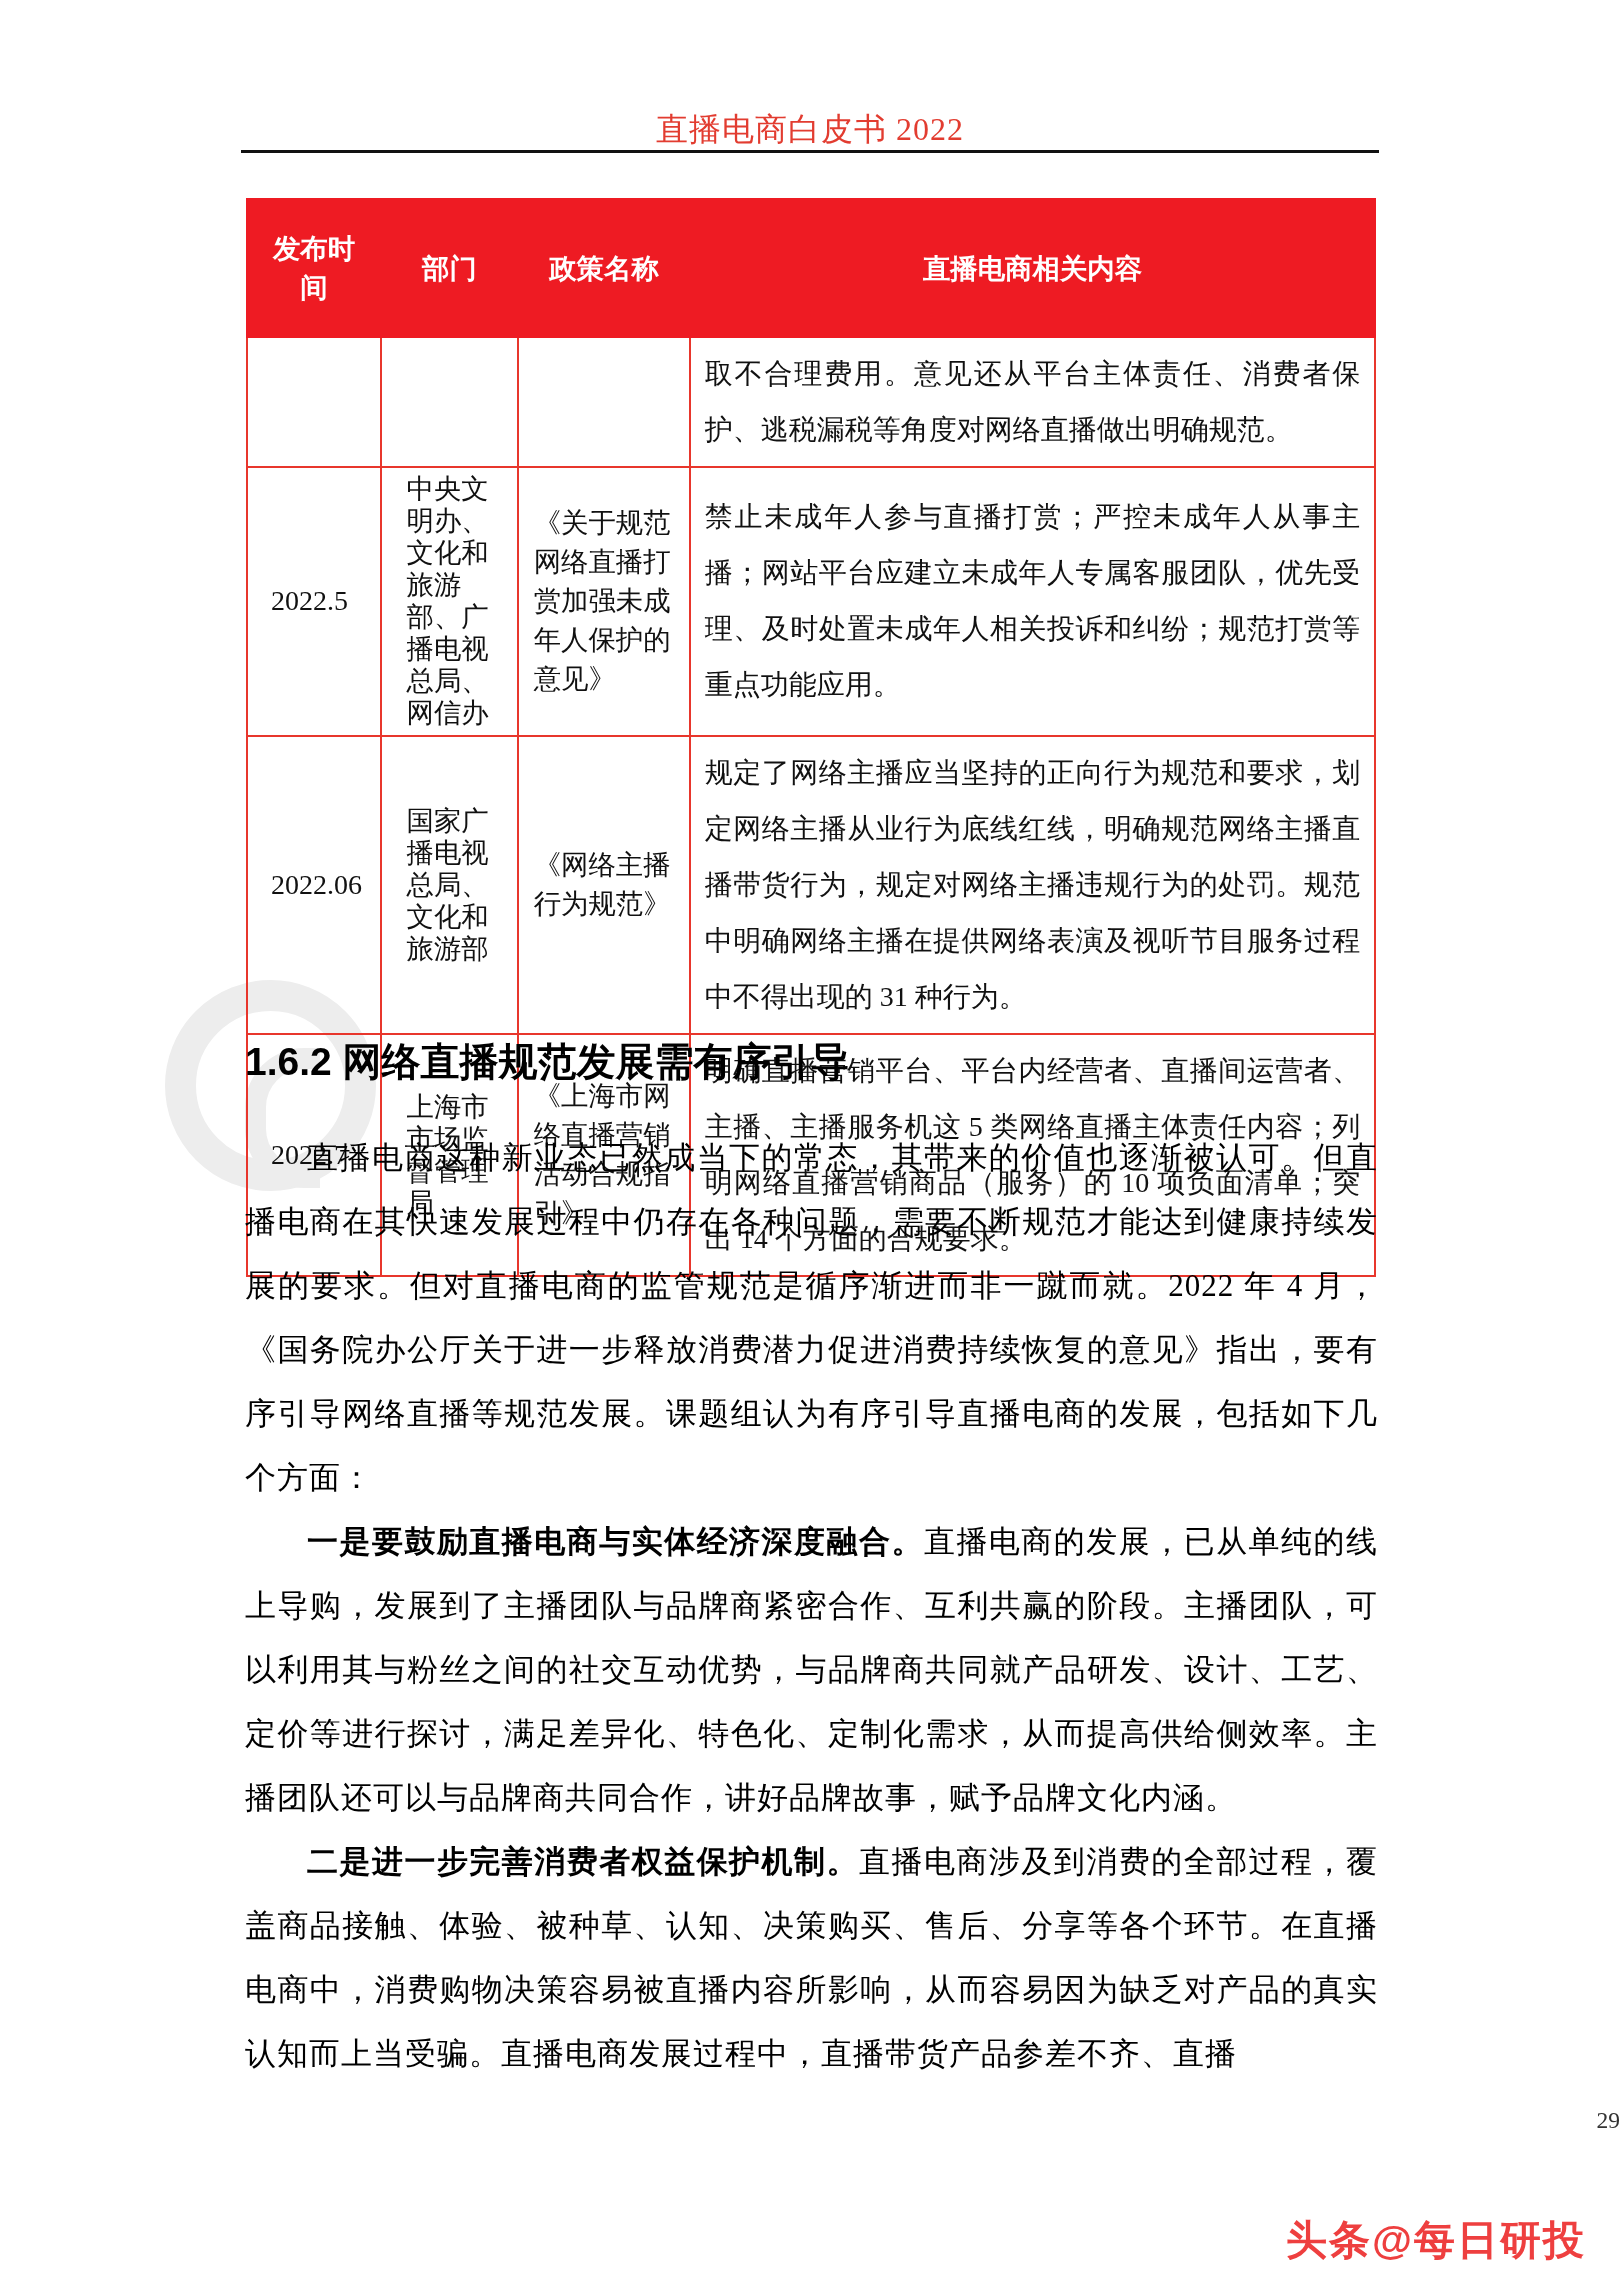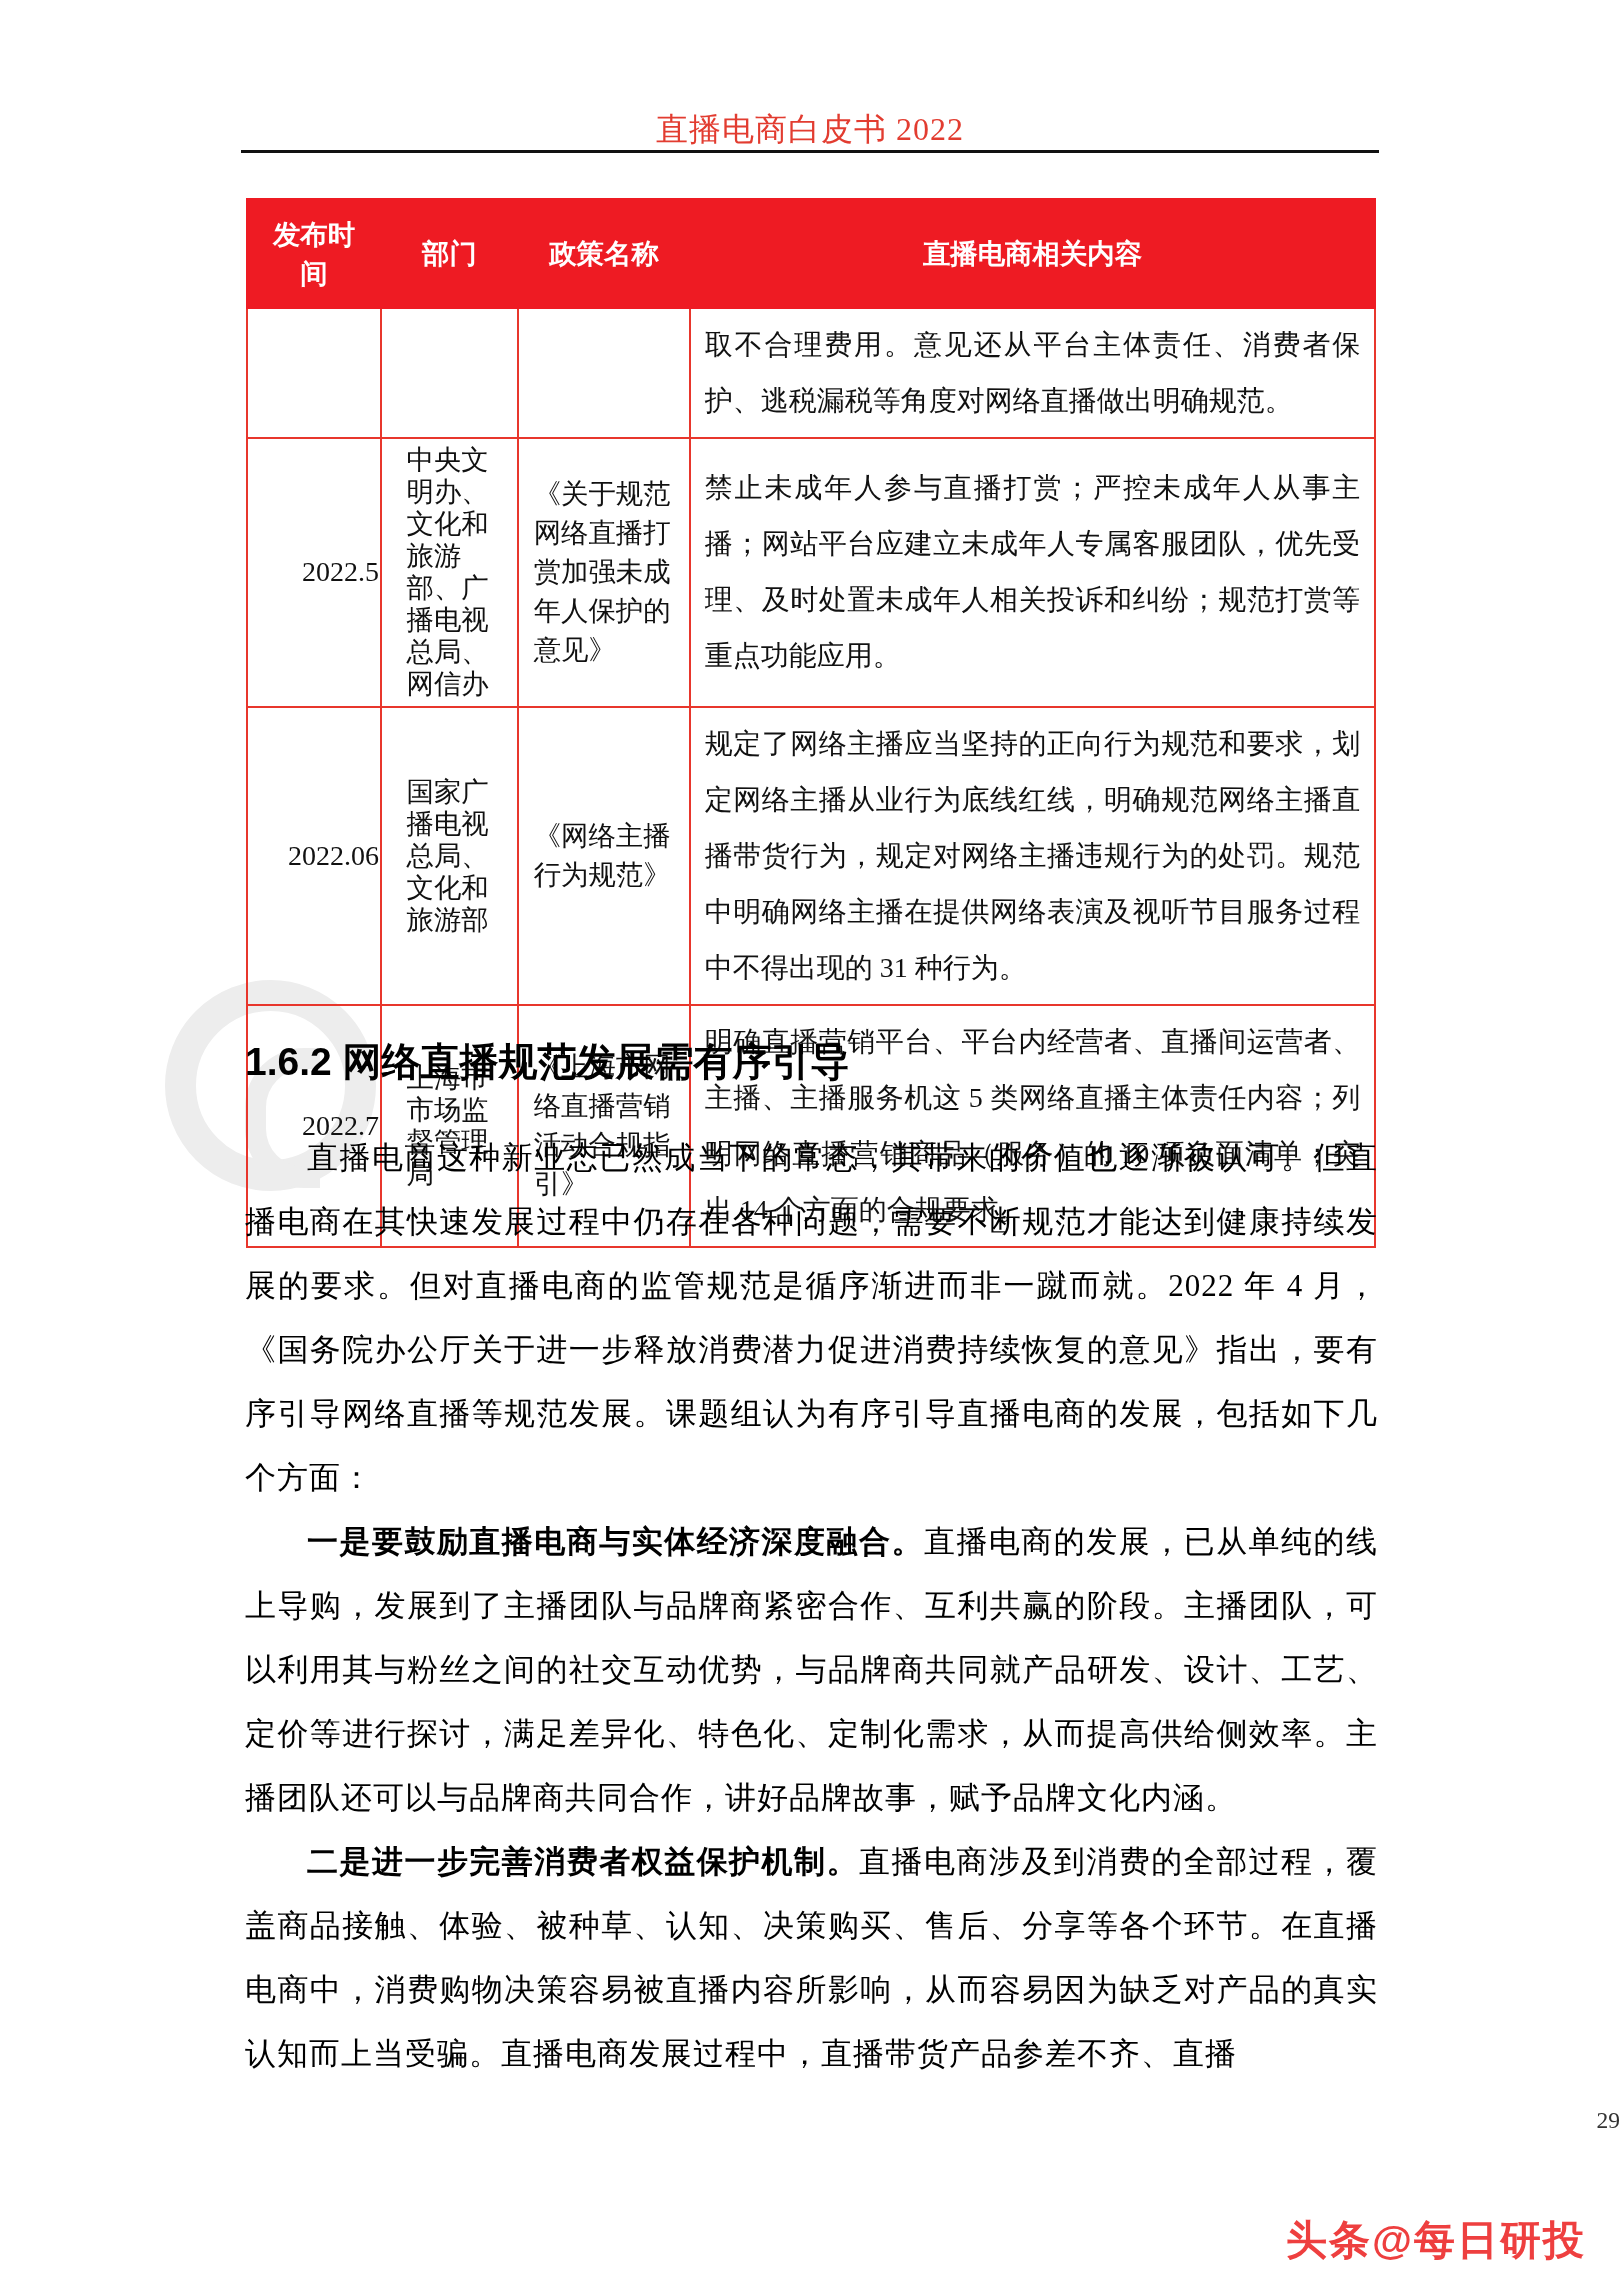--- a/index.html
+++ b/index.html
@@ -52,28 +52,28 @@
     vertical-align:middle;
     box-sizing:border-box;
     overflow:hidden;
   }
   .policy-table th{
     background:#ee1b23;color:#ffffff;
     font-family:"Liberation Sans","DejaVu Sans",sans-serif;
     font-weight:bold;font-size:27.4px;line-height:39px;
     padding:0 17.6px;border-color:#ee1b23;
   }
-  .policy-table thead tr{height:109px;}
+  .policy-table thead tr{height:138px;}
   .policy-table th + th{border-left:2.9px solid #ffffff;}
   .policy-table th.th-time{padding:0 21.6px;}
   .policy-table tr.r0{height:78px;}
   .policy-table tr.r1{height:261px;}
   .policy-table tr.r2{height:200px;}
   .policy-table tr.r3{height:171px;}
-  .c-time{ text-align:right;font-size:28px;padding-left:23px; }
+  .c-time{ text-align:left;font-size:28px;padding-left:23px; }
   .c-dept{ font-size:27.4px;line-height:32px;padding:5.9px 24.5px;text-align:left; }
   .c-policy{ font-size:27.4px;line-height:39px;padding:5.9px 14.7px;text-align:left; }
   .c-content{ font-size:28px;line-height:56px;padding:7.8px 13.7px;text-align:justify; }
   
   .content{
     position:absolute;left:245px;top:1035px;width:1133px;z-index:1;
   }
   .section-heading{
     margin:0 0 37px 0;
     font-family:"Liberation Sans","DejaVu Sans",sans-serif;

